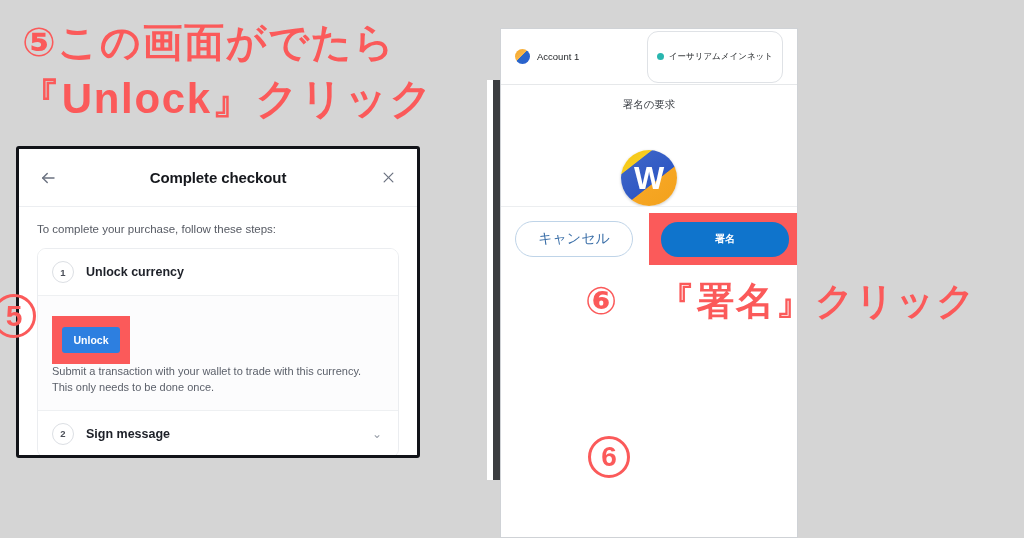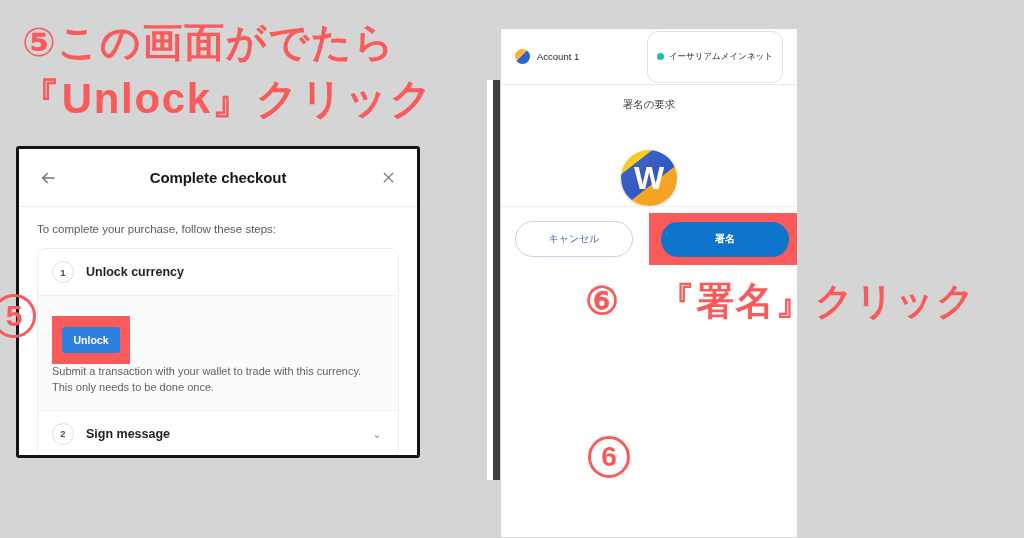--- a/index.html
+++ b/index.html
@@ -15,21 +15,21 @@
   .anno {
     position: absolute;
     color: #fb5a5a;
     font-weight: bold;
     white-space: nowrap;
     letter-spacing: 0.04em;
     line-height: 1.0;
   }
   #anno-line1 { left: 22px; top: 22px; font-size: 40px; }
   #anno-line2 { left: 18px; top: 78px; font-size: 42px; }
-  #anno-right { left: 585px; top: 282px; font-size: 38px; z-index: 40; font-family: Liberation Serif, serif; }
+  #anno-right { left: 585px; top: 282px; font-size: 38px; z-index: 40; }
 
   .circle-num {
     position: absolute;
     border: 3px solid #fb5a5a;
     border-radius: 50%;
     color: #fb5a5a;
     font-weight: bold;
     display: flex;
     align-items: center;
     justify-content: center;
@@ -259,21 +259,21 @@
     gap: 0;
     padding: 0 0 0 14px;
     position: relative;
   }
   #cancel-button {
     width: 118px; height: 36px;
     border: 1px solid #bfd4e8;
     border-radius: 18px;
     background: #fff;
     color: #3b6fa8;
-    font-size: 10px;
+    font-size: 14px;
     font-family: inherit;
     cursor: pointer;
   }
   #sign-highlight {
     position: absolute;
     left: 148px; top: 6px;
     width: 152px; height: 52px;
     background: #fb5a5a;
     display: flex; align-items: center; justify-content: center;
   }

